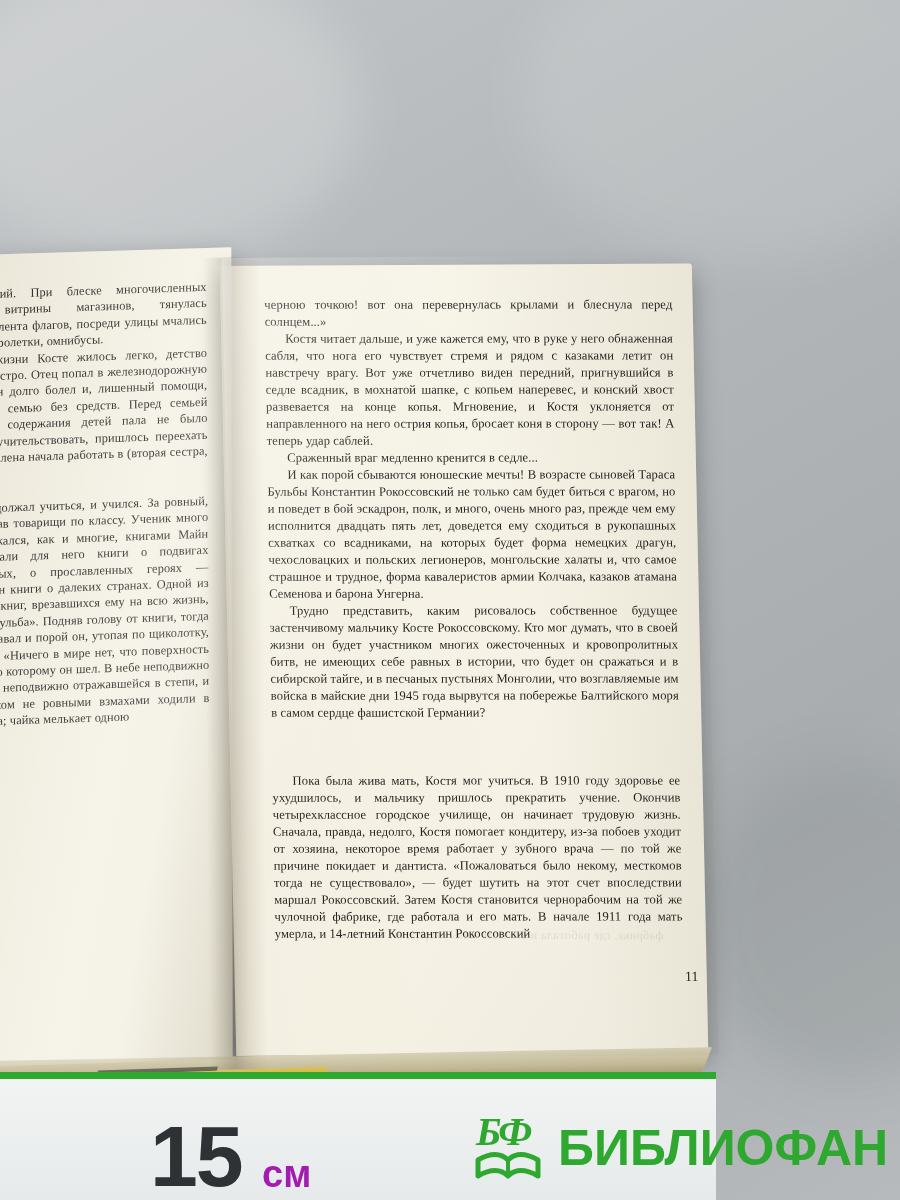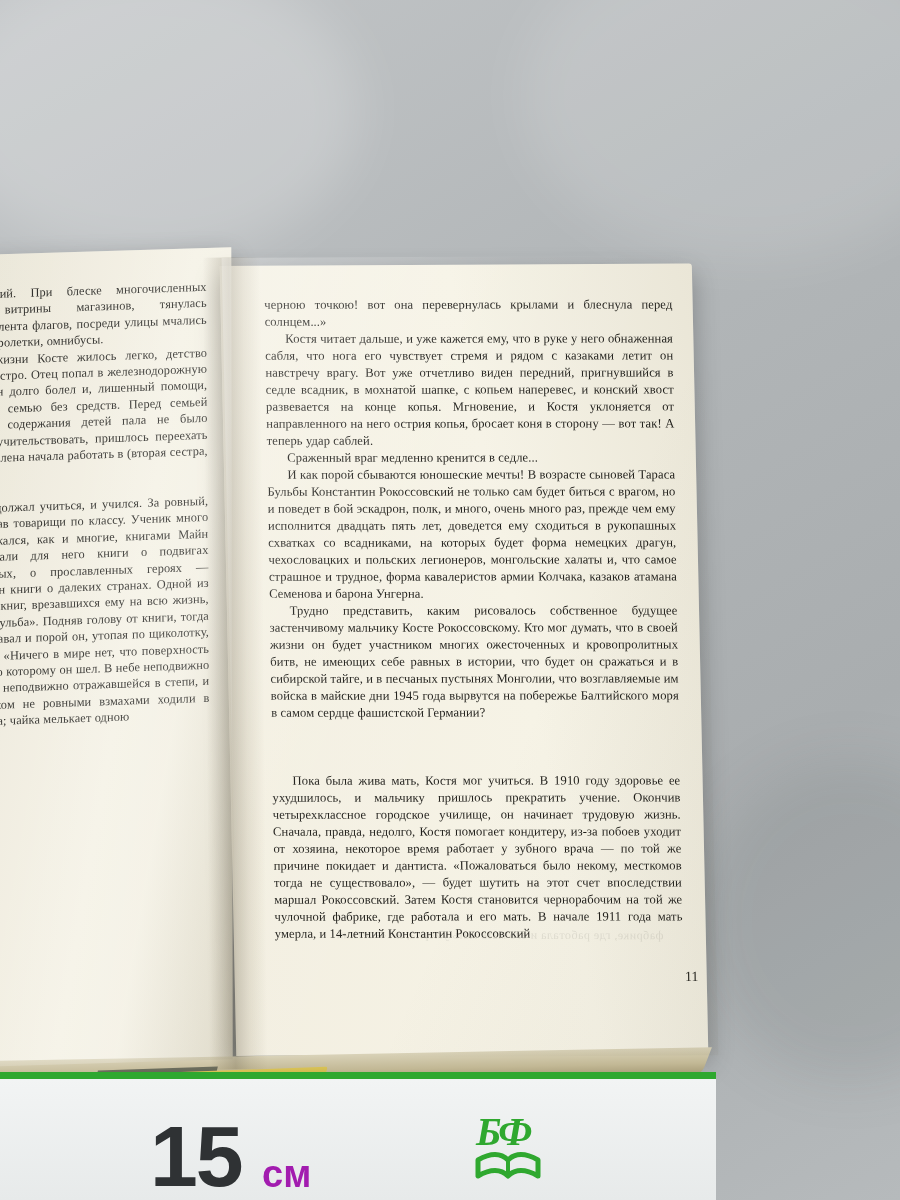--- a/index.html
+++ b/index.html
@@ -289,16 +289,17 @@
     <div class="ruler-label">15</div>
     <div class="ruler-unit">см</div>
     <div class="brand">
       <div class="brand-mark">
         <svg width="72" height="76" viewBox="0 0 72 76" aria-hidden="true">
           <path d="M6 50 C20 42, 30 44, 36 50 C42 44, 52 42, 66 50 L66 66 C52 58, 42 60, 36 66 C30 60, 20 58, 6 66 Z" fill="none" stroke="#2fa82f" stroke-width="5" stroke-linejoin="round"></path>
           <line x1="36" y1="50" x2="36" y2="66" stroke="#2fa82f" stroke-width="4"></line>
         </svg>
         <span class="bf">БФ</span>
       </div>
+      <div class="brand-text">БИБЛИОФАН</div>
     </div>
   </div>
 
 </div>
 
 </body></html>

